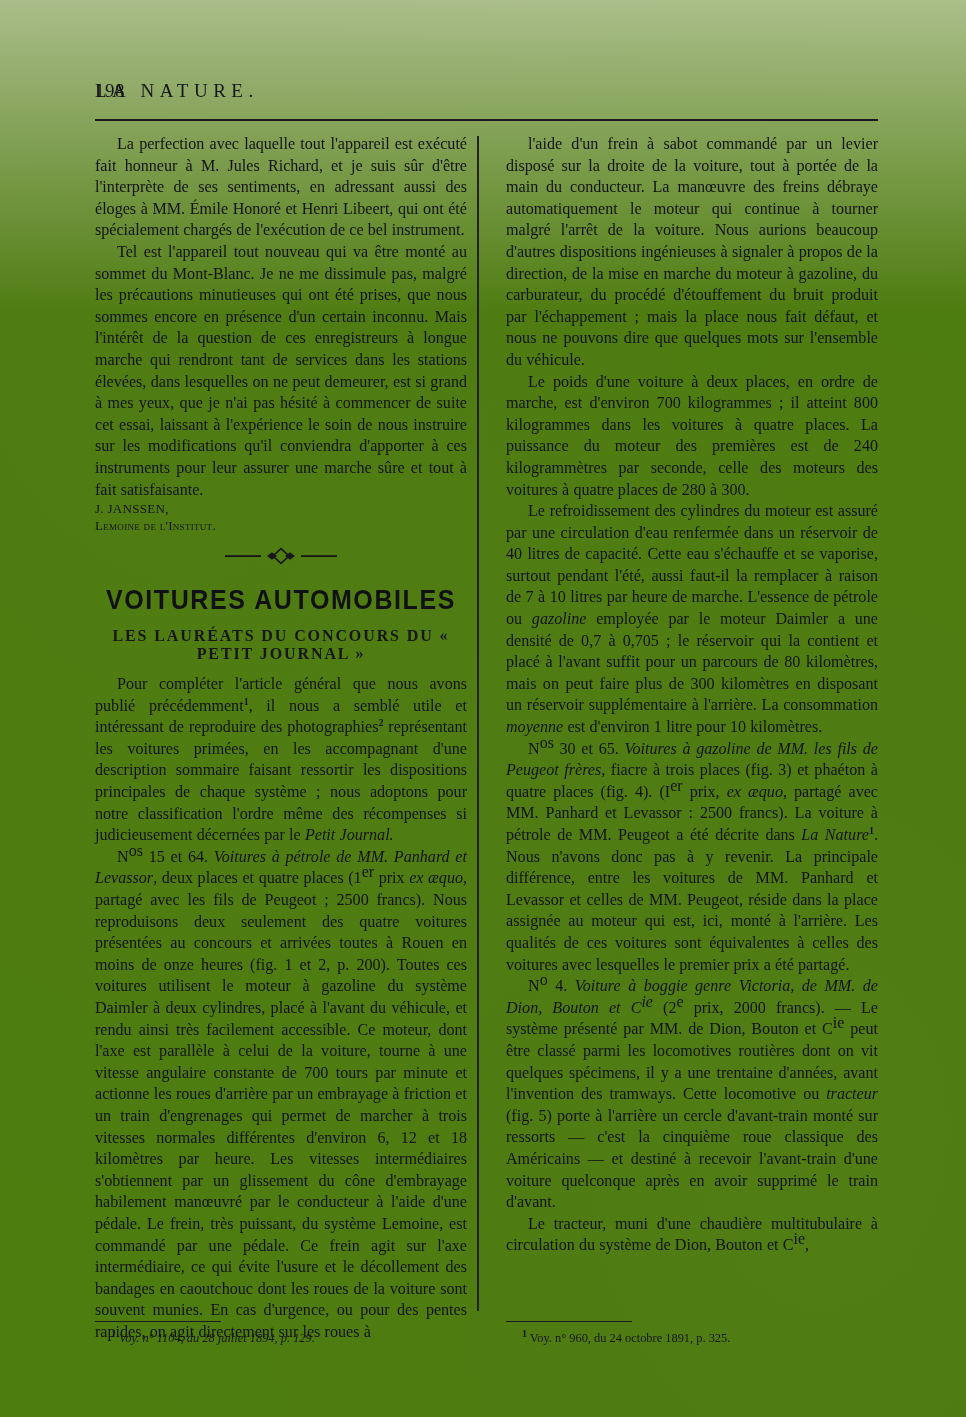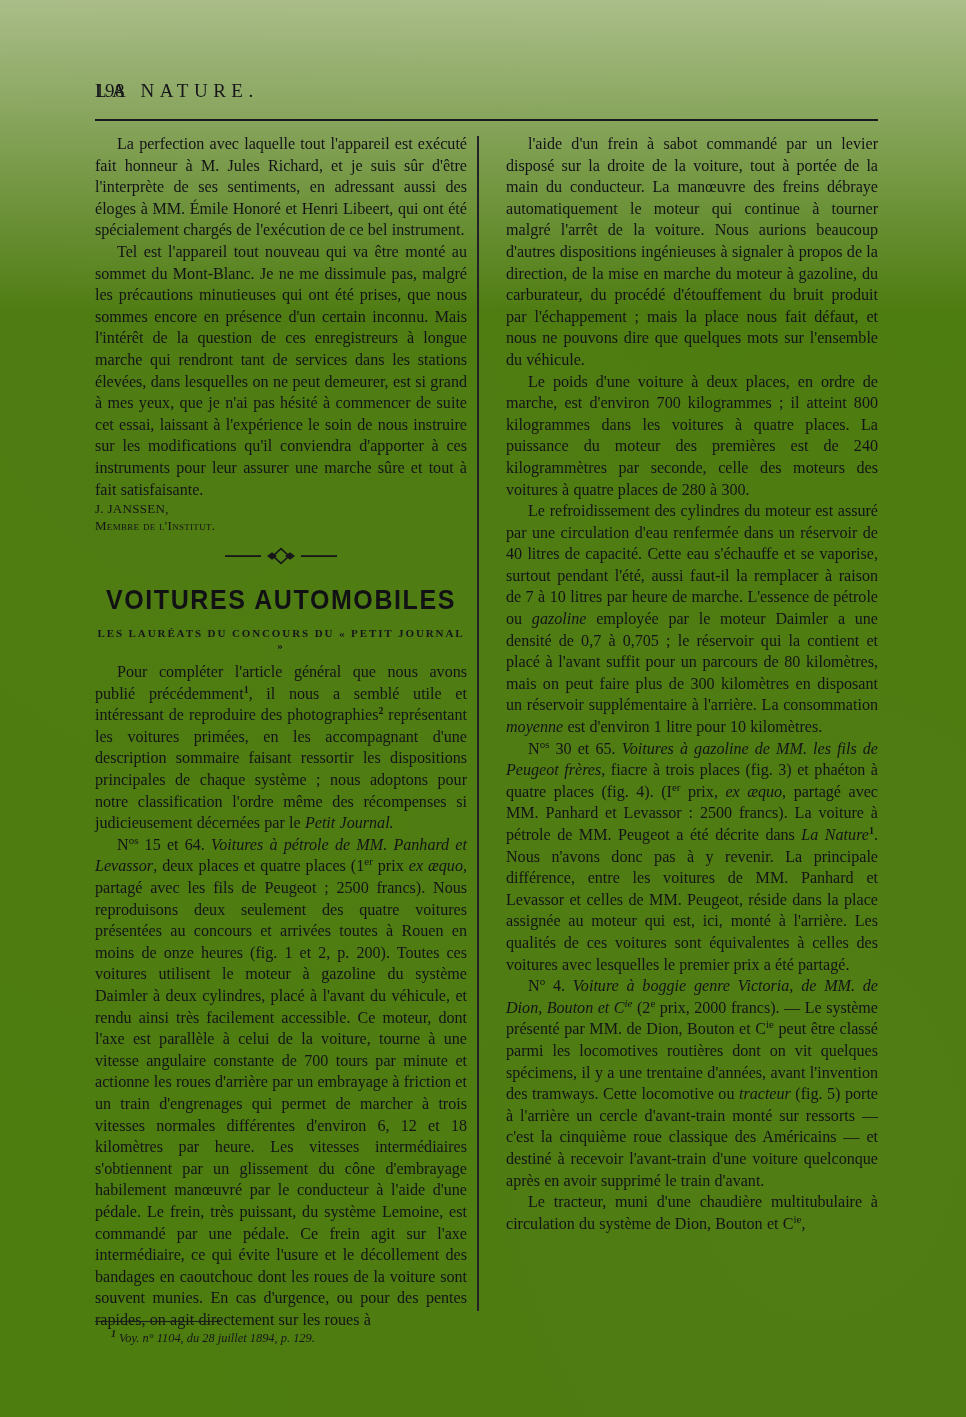--- a/index.html
+++ b/index.html
@@ -101,21 +101,21 @@
   }
   p.body + p.body { margin-top: 0; }
   .it { font-style: italic; }
   sup.fn {
     font-size: 10px;
     vertical-align: super;
     line-height: 0;
     font-weight: 700;
   }
   .sup-sm {
-    font-size: 11px;
+    font-size: 16px;
     vertical-align: super;
     line-height: 0;
   }
 
   
   .signature-line {
     margin: 0;
     text-align: left;
     font-size: 13px;
     letter-spacing: 0.3px;
@@ -140,21 +140,21 @@
     font-weight: 700;
     letter-spacing: 1.6px;
     color: #111115;
     font-family: "Liberation Sans", sans-serif;
     transform: scaleY(1.1);
     transform-origin: center bottom;
   }
   .article-subtitle {
     margin: 11px 0 10px 0;
     text-align: center;
-    font-size: 11px;
+    font-size: 16px;
     letter-spacing: 1.9px;
     color: #16161a;
     font-variant: small-caps;
     font-weight: 600;
   }
 
   
   .footnotes {
     position: absolute;
     width: 372px;
@@ -195,21 +195,21 @@
     <div class="col col-left">
       <div id="left-lead">
           <p class="body">La perfection avec laquelle tout l'appareil est exécuté fait honneur à M. Jules Richard, et je suis sûr d'être l'interprète de ses sentiments, en adressant aussi des éloges à MM. Émile Honoré et Henri Libeert, qui ont été spécialement chargés de l'exécution de ce bel instrument.</p>
           <p class="body">Tel est l'appareil tout nouveau qui va être monté au sommet du Mont-Blanc. Je ne me dissimule pas, malgré les précautions minutieuses qui ont été prises, que nous sommes encore en présence d'un certain inconnu. Mais l'intérêt de la question de ces enregistreurs à longue marche qui rendront tant de services dans les stations élevées, dans lesquelles on ne peut demeurer, est si grand à mes yeux, que je n'ai pas hésité à commencer de suite cet essai, laissant à l'expérience le soin de nous instruire sur les modifications qu'il conviendra d'apporter à ces instruments pour leur assurer une marche sûre et tout à fait satisfaisante.</p>
         </div>
 
       <p class="signature-line">
         <span>J. JANSSEN,</span>
       </p>
       <p class="signature-line">
-        <span>Membre de l'Institut.</span>
+        <span>Lemoine de l'Institut.</span>
       </p>
 
       <div class="ornament">
         <svg width="116" height="18" viewBox="0 0 116 18" aria-hidden="true">
           <rect x="2" y="8.2" width="36" height="1.8" fill="#17171b"></rect>
           <rect x="78" y="8.2" width="36" height="1.8" fill="#17171b"></rect>
           <polygon points="44,9 49,5.3 54,9 49,12.7" fill="#17171b"></polygon>
           <polygon points="62,9 67,5.3 72,9 67,12.7" fill="#17171b"></polygon>
           <polygon points="50,9 58,1.6 66,9 58,16.4" fill="none" stroke="#17171b" stroke-width="1.7"></polygon>
         </svg>
@@ -235,15 +235,21 @@
         </div>
     </div>
 
     <div class="footnotes fn-left">
       <div class="fn-rule"></div>
       <div id="fn-left">
           <p class="footnote"><sup class="fn">1</sup><span> Voy. n° 1104, du 28 juillet 1894, p. 129.</span></p>
         </div>
     </div>
 
+    <div class="footnotes fn-right">
+      <div class="fn-rule"></div>
+      <div id="fn-right">
+          <p class="footnote"><sup class="fn">1</sup><span> Voy. n° 960, du 24 octobre 1891, p. 325.</span></p>
+        </div>
+    </div>
 
   </div>
 </div>
 
 </body></html>

